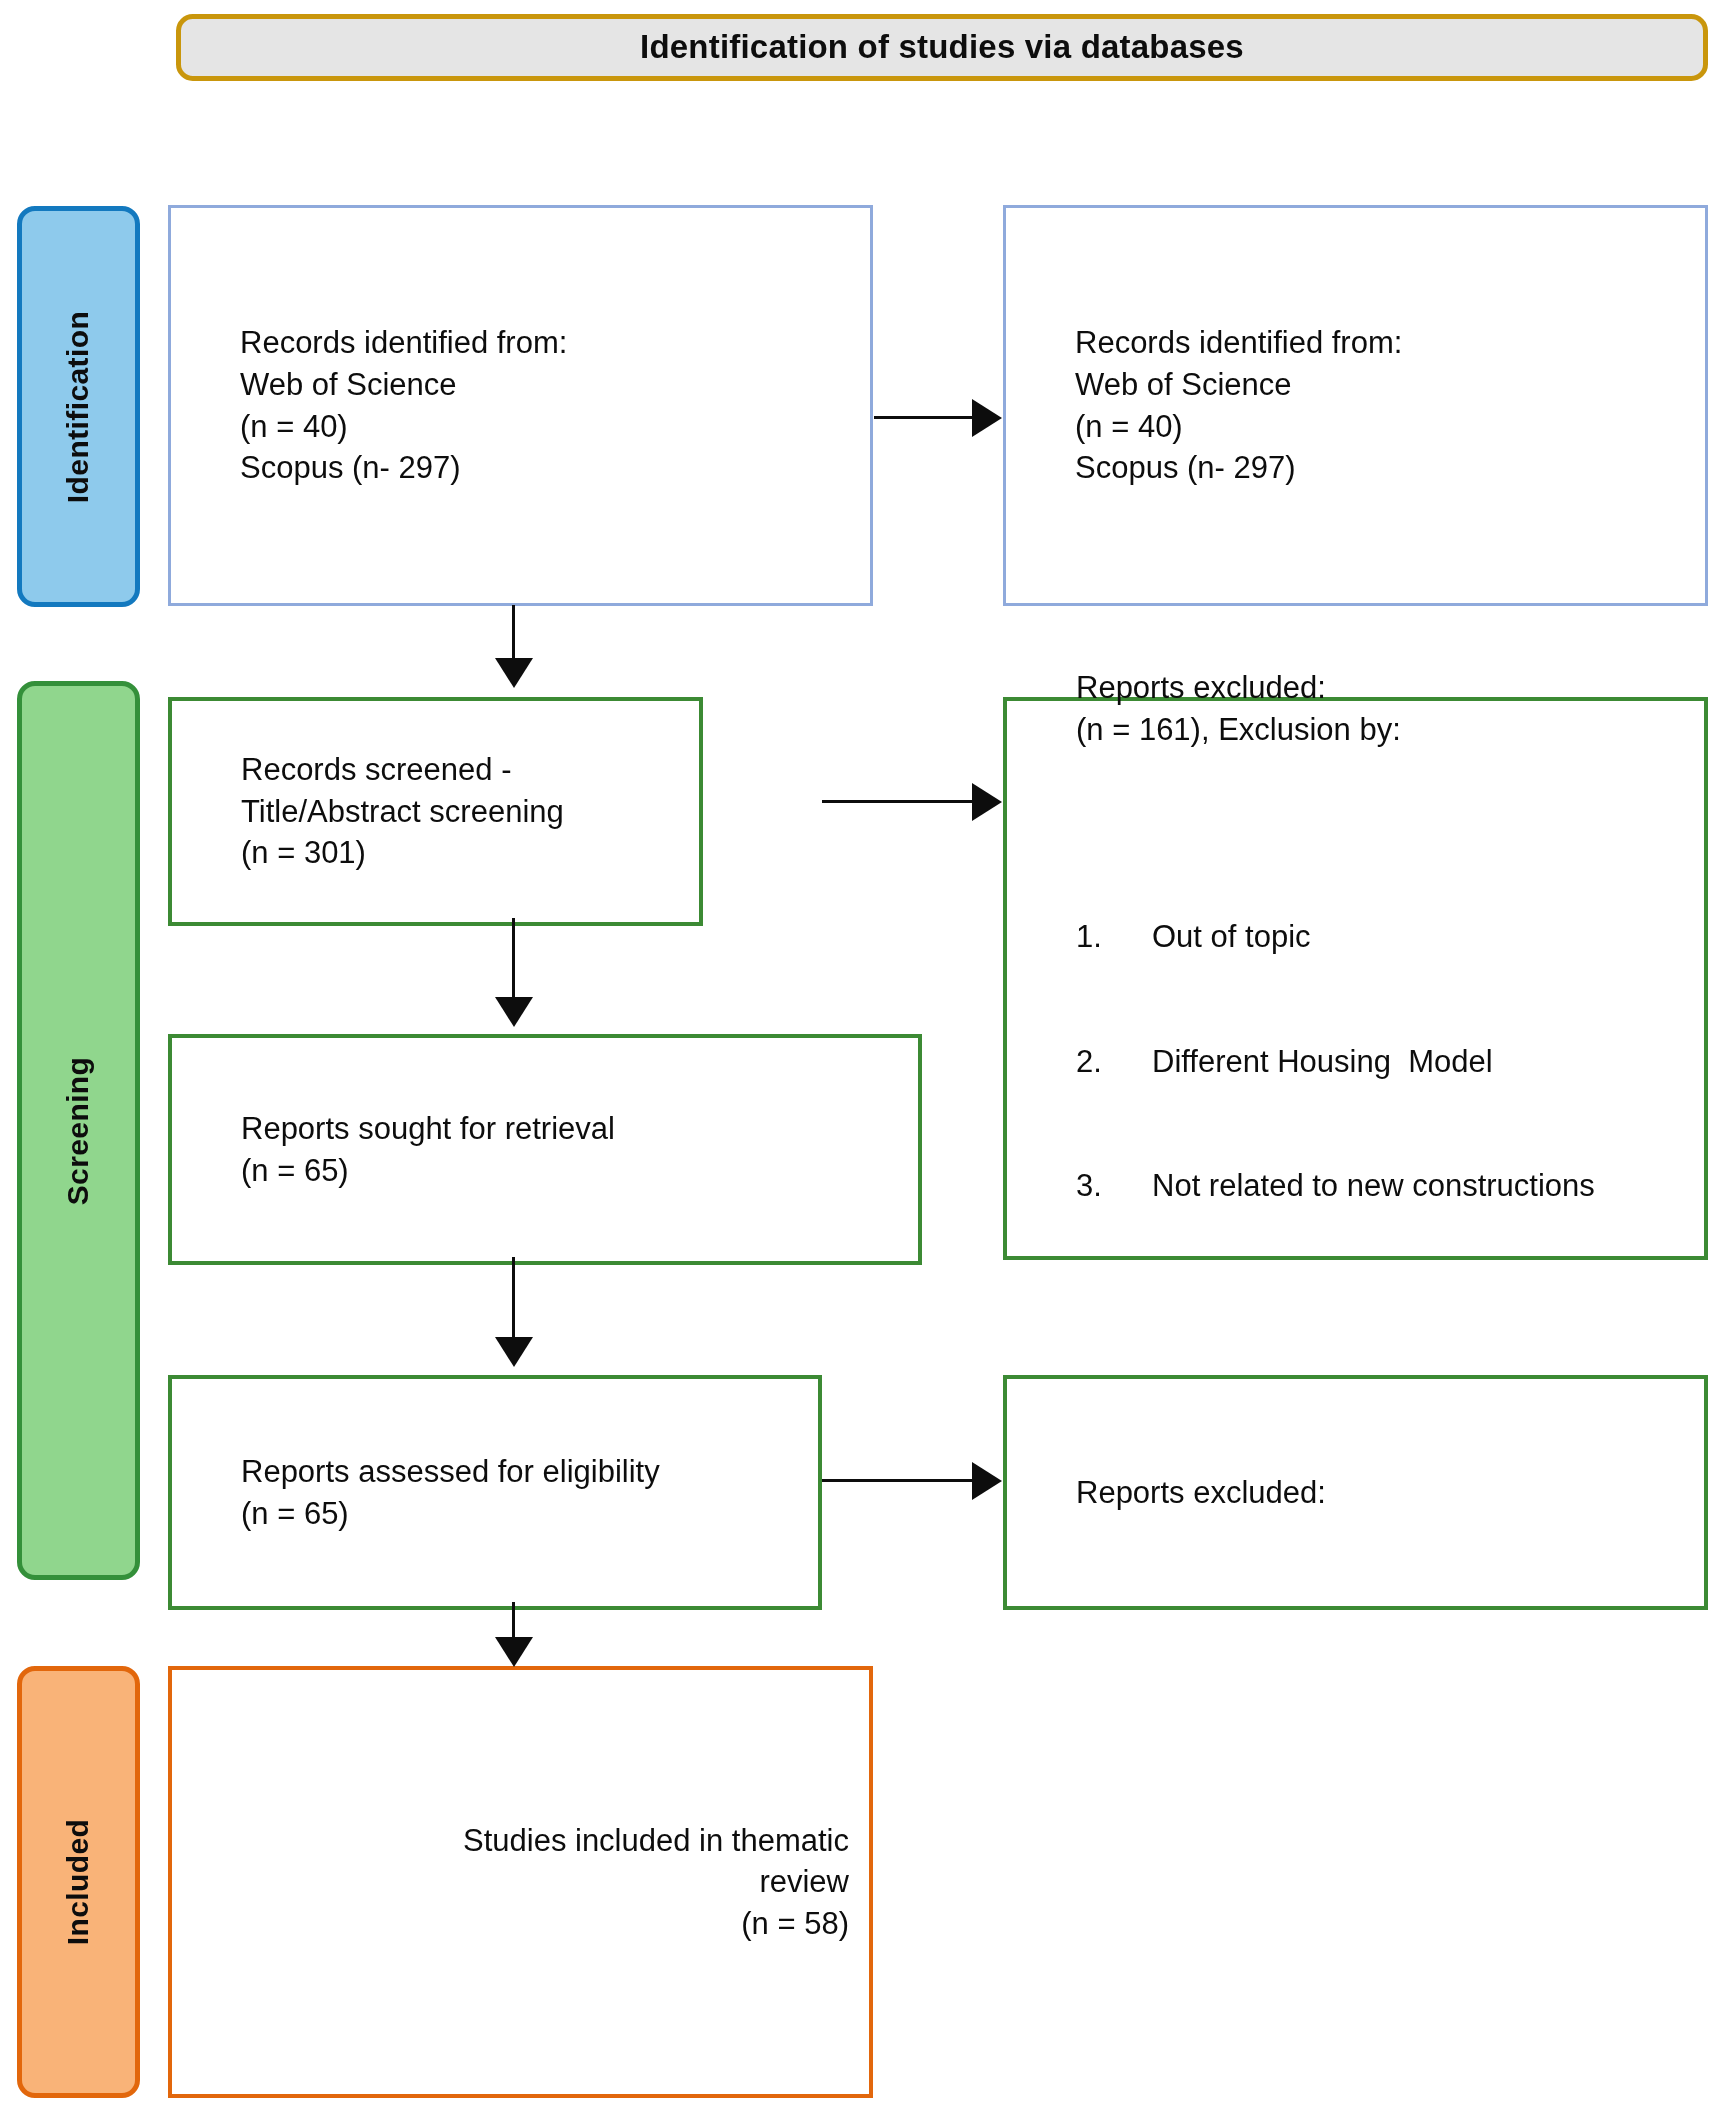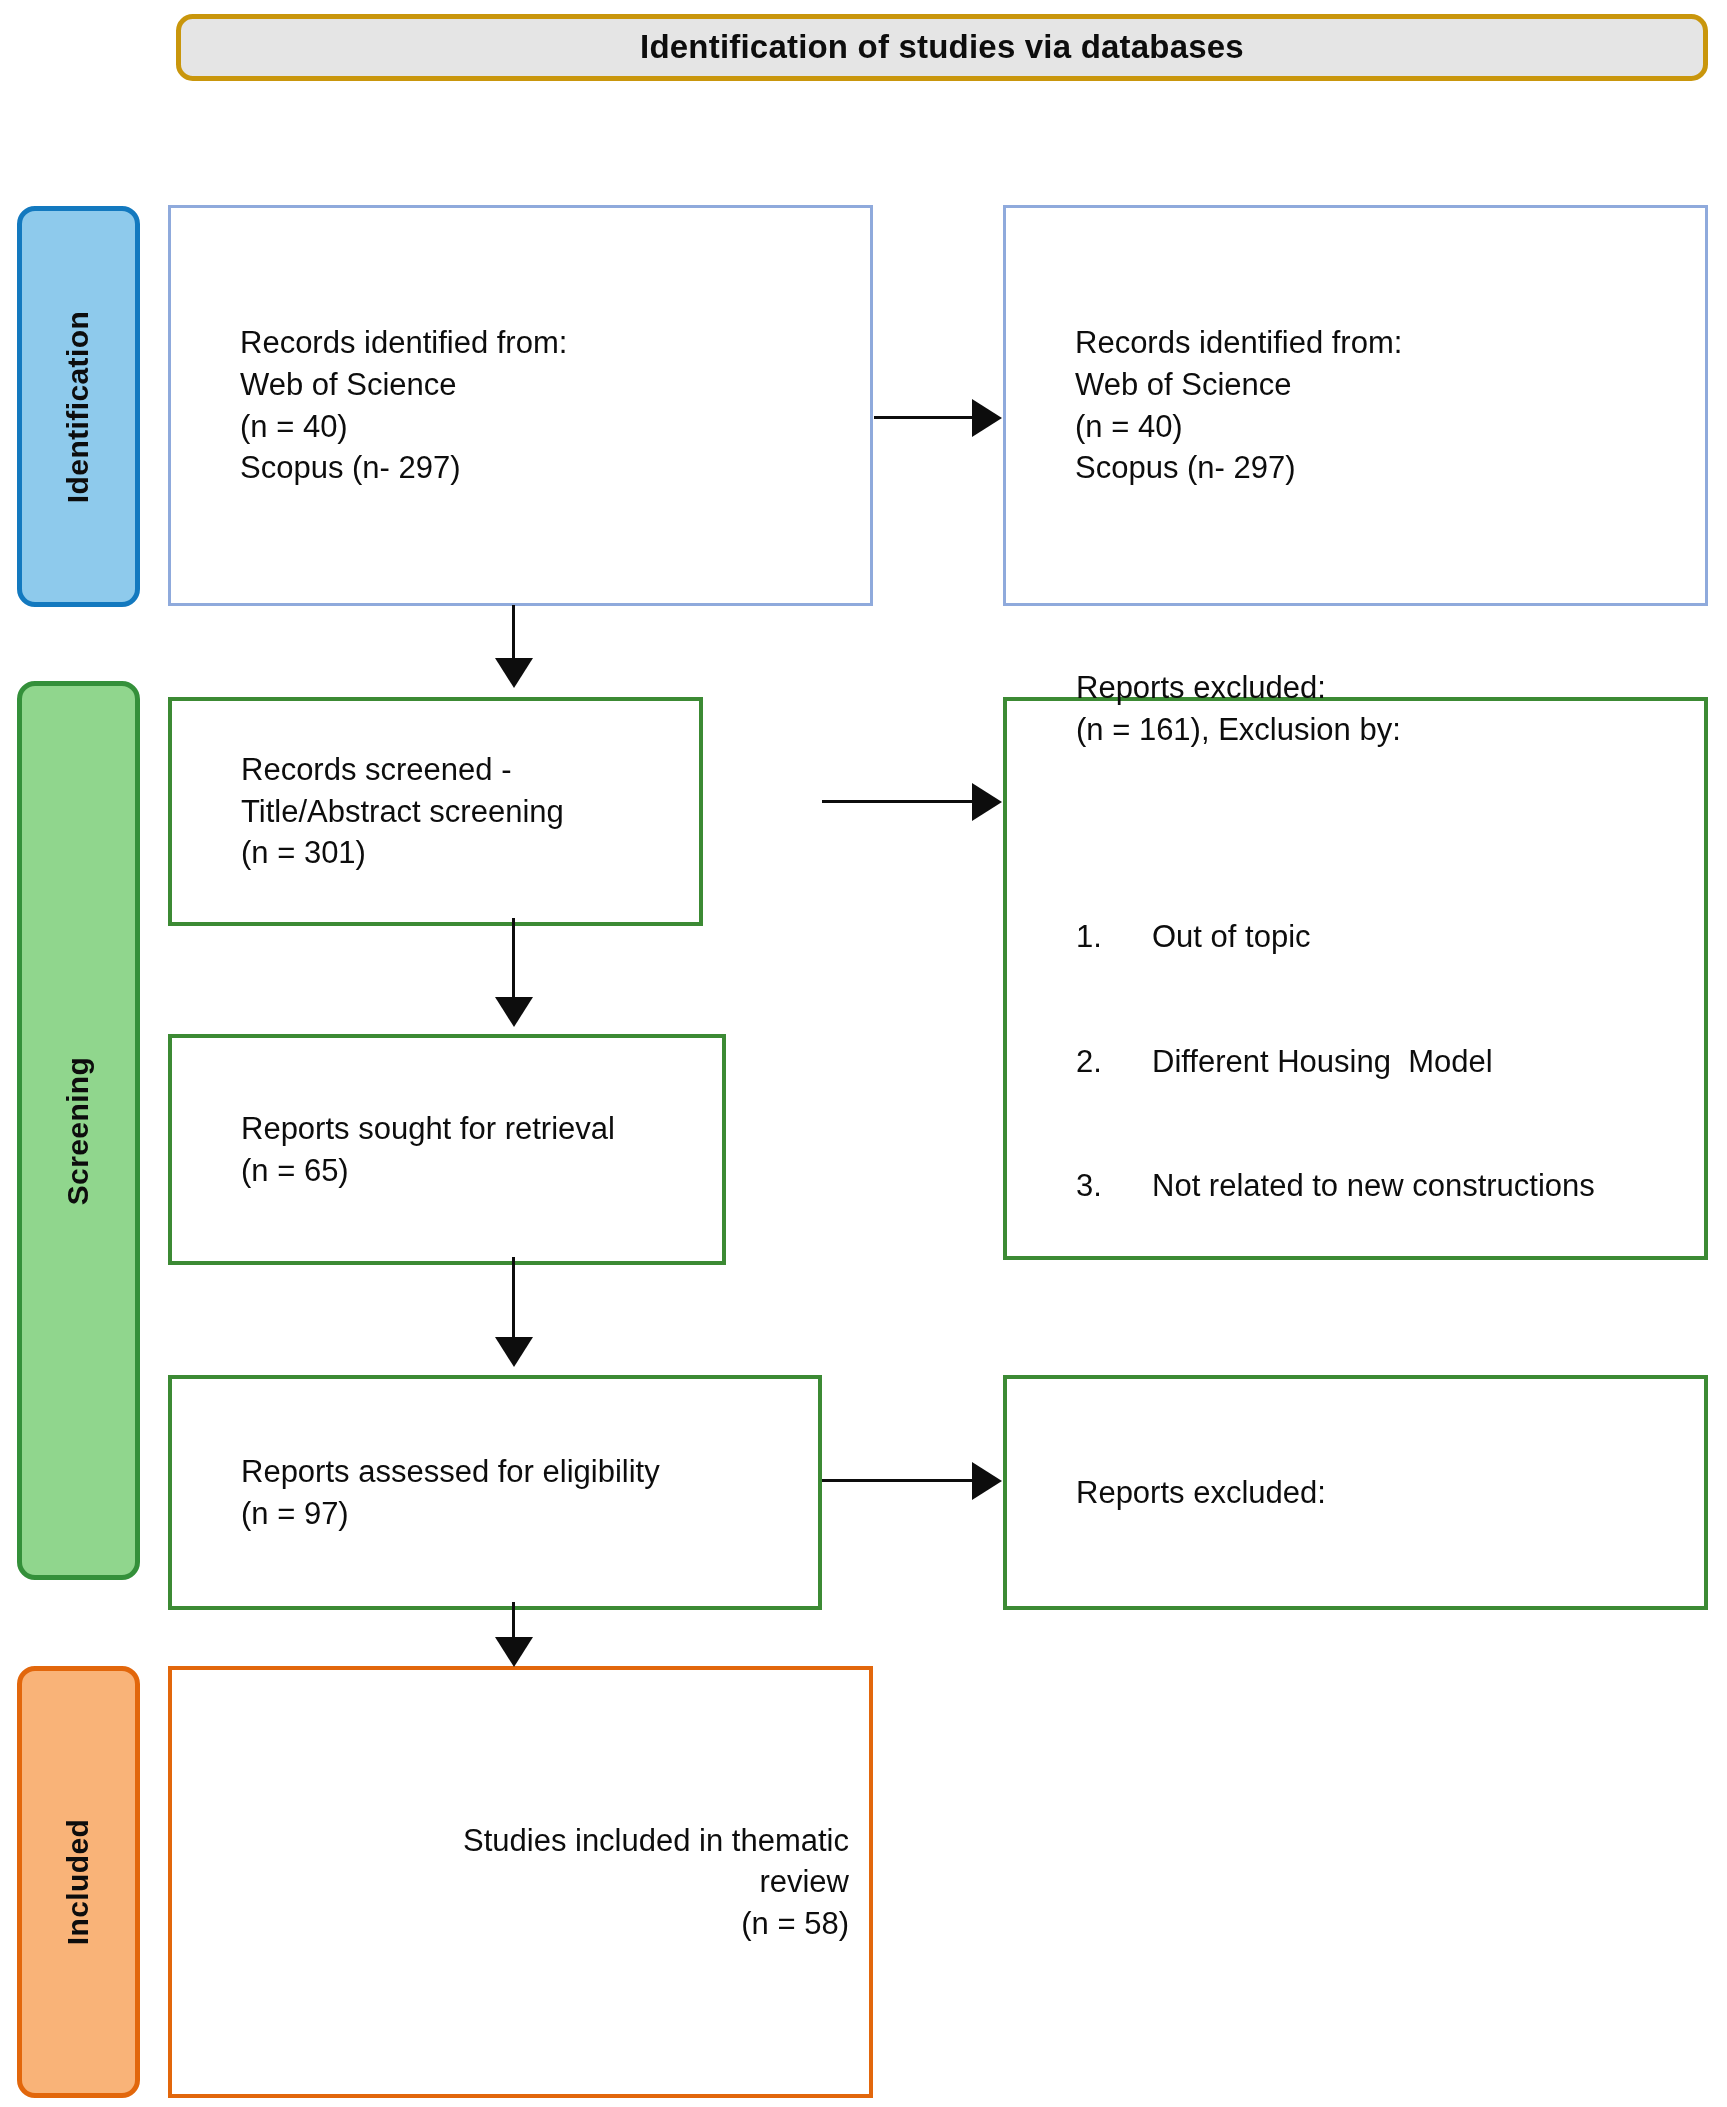--- a/index.html
+++ b/index.html
@@ -100,21 +100,21 @@
     white-space: pre-wrap;
   }
   .box-blue  { border: 3.8px solid #8FAADC; }
   .box-green { border: 4.6px solid #3C8A34; margin-top: 8px; }
   .box-orange{ border: 4.6px solid #E2670C; }
 
   .box-ident-left   { left: 168px;  top: 205px;  width: 705px;  height: 401px; }
   .box-ident-right  { left: 1003px; top: 205px;  width: 705px;  height: 401px; }
   .box-screened     { left: 168px;  top: 689px;  width: 535px;  height: 229px; }
   .box-excluded-1   { left: 1003px; top: 689px;  width: 705px;  height: 563px; }
-  .box-sought       { left: 168px;  top: 1026px; width: 558px;  height: 231px; }
+  .box-sought       { left: 168px;  top: 1026px; width: 754px;  height: 231px; }
   .box-assessed     { left: 168px;  top: 1367px; width: 654px;  height: 235px; }
   .box-excluded-2   { left: 1003px; top: 1367px; width: 705px;  height: 235px; }
   .box-included     { left: 168px;  top: 1666px; width: 705px;  height: 432px; text-align: right; }
 
   
   .excl-list {
     margin: 0;
     padding: 0;
     list-style: none;
   }
@@ -225,21 +225,21 @@
     </div>
   </div>
 
   <div class="box box-green box-sought">
     <div class="box-text">Reports sought for retrieval
 (n = 65)</div>
   </div>
 
   <div class="box box-green box-assessed">
     <div class="box-text">Reports assessed for eligibility
-(n = 97)</div>
+(n = 65)</div>
   </div>
 
   <div class="box box-green box-excluded-2">
     <div class="box-text">
       <div>Reports excluded:</div>
     </div>
   </div>
 
   <div class="box box-orange box-included">
     <div class="box-text">Studies included in thematic

